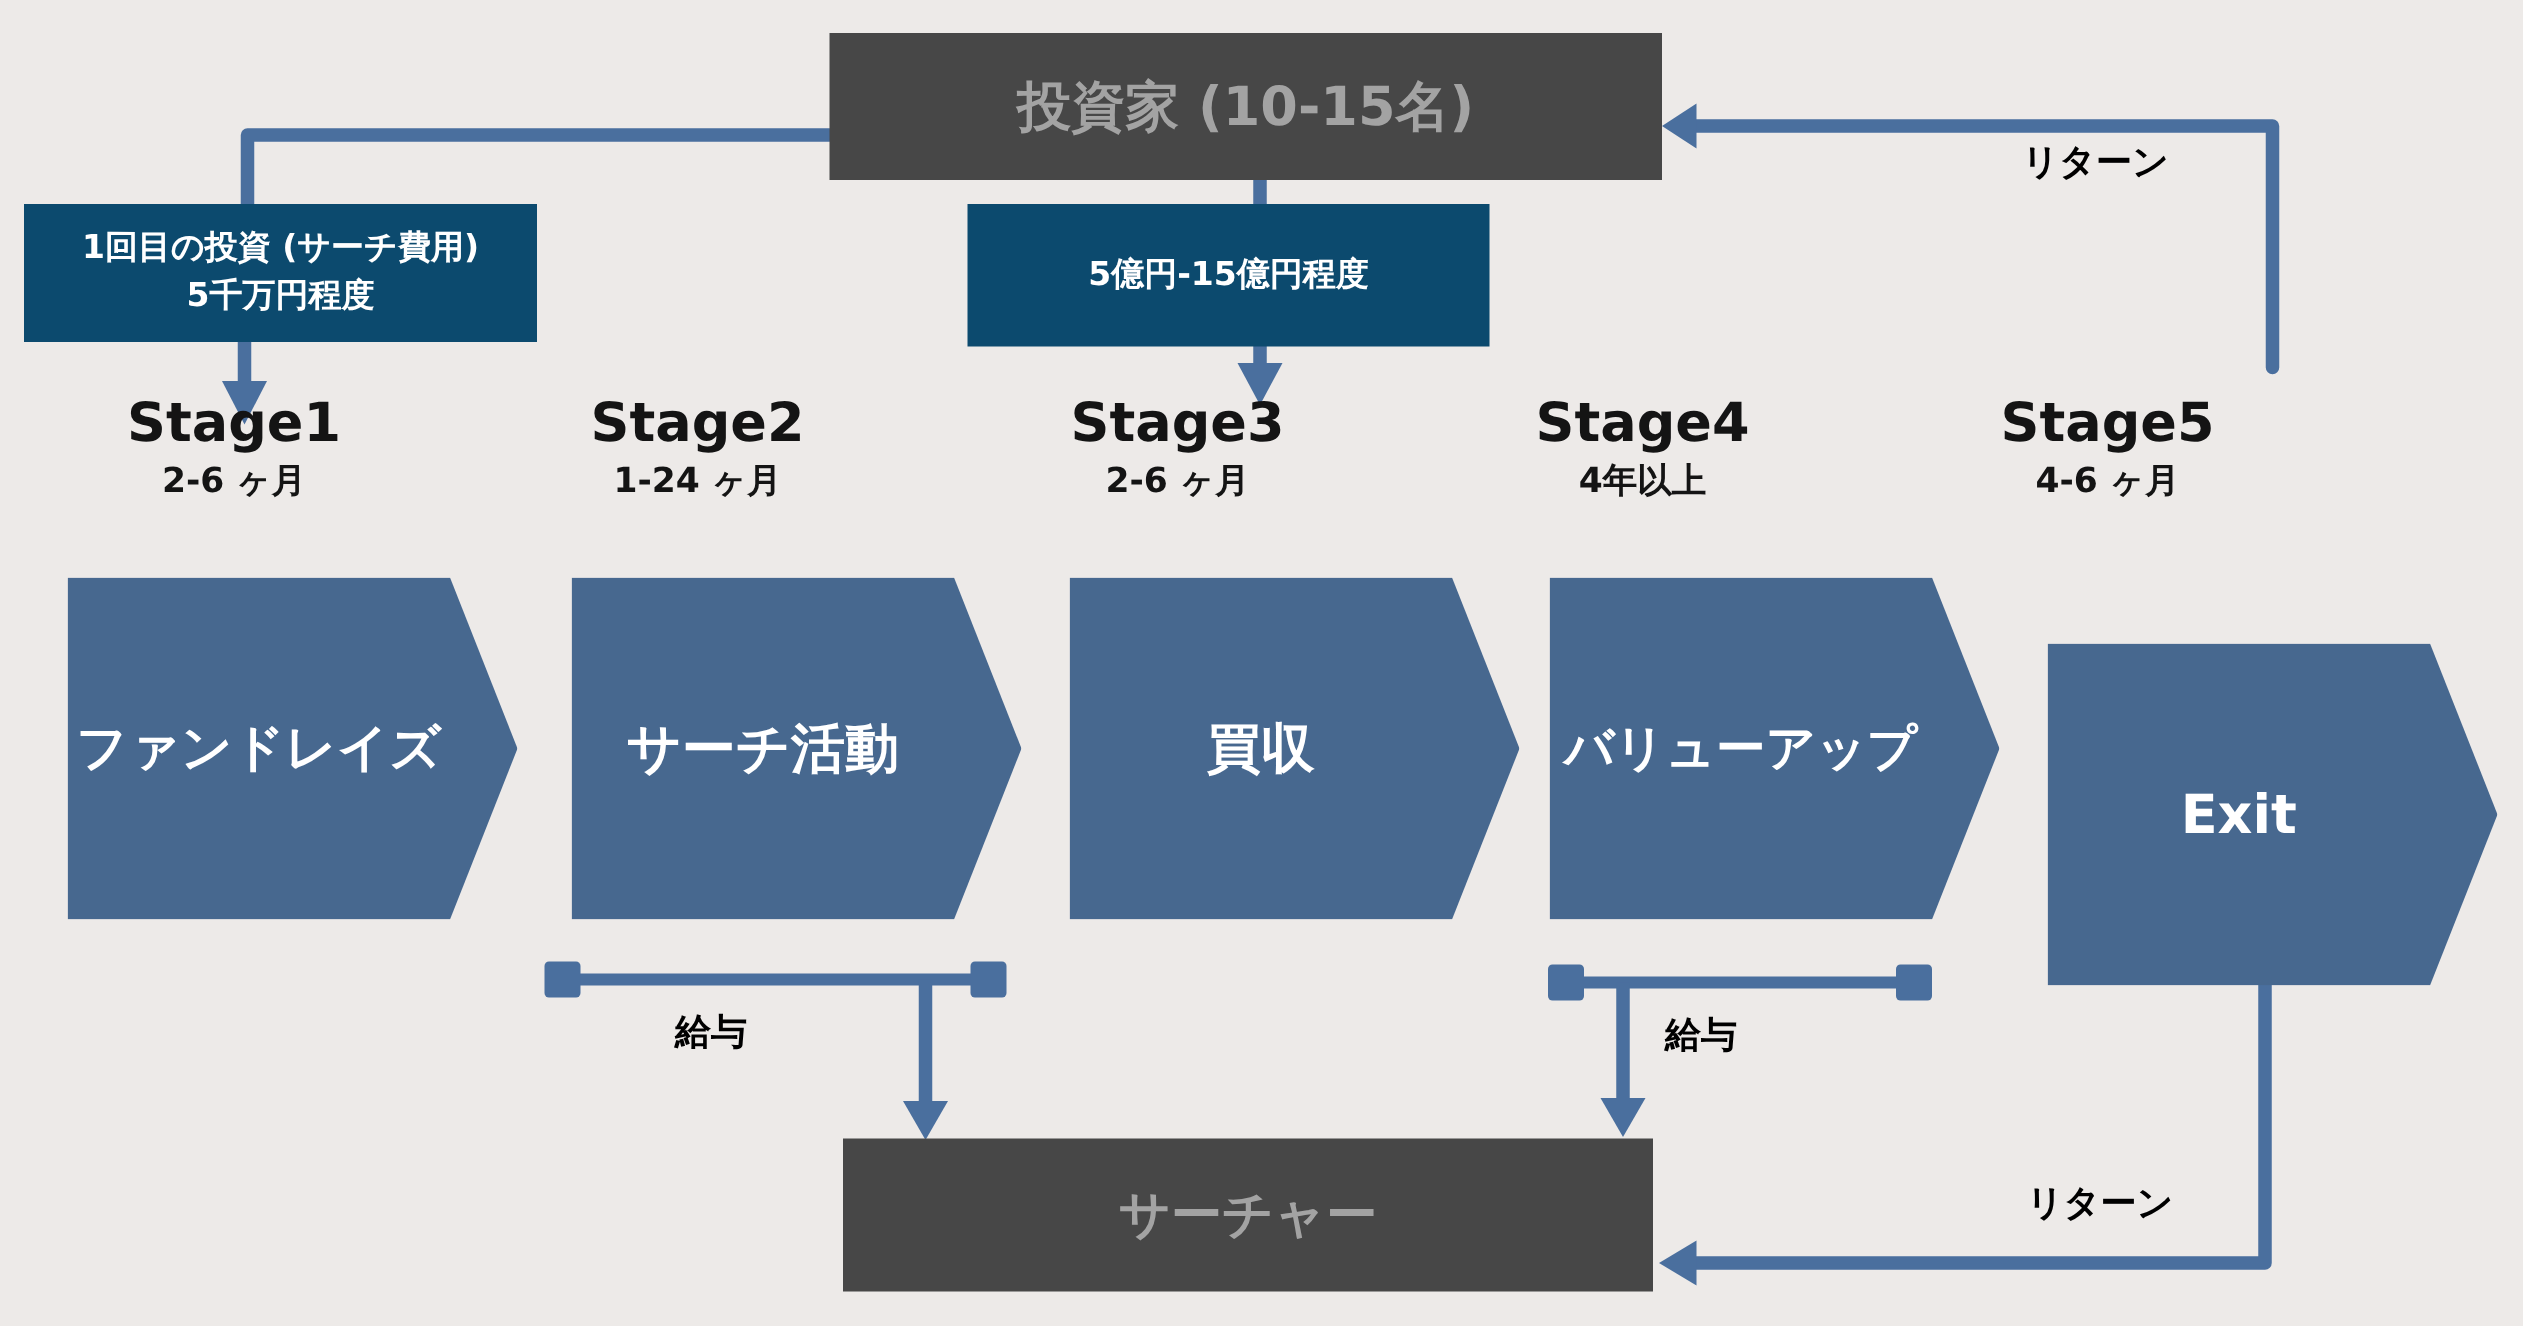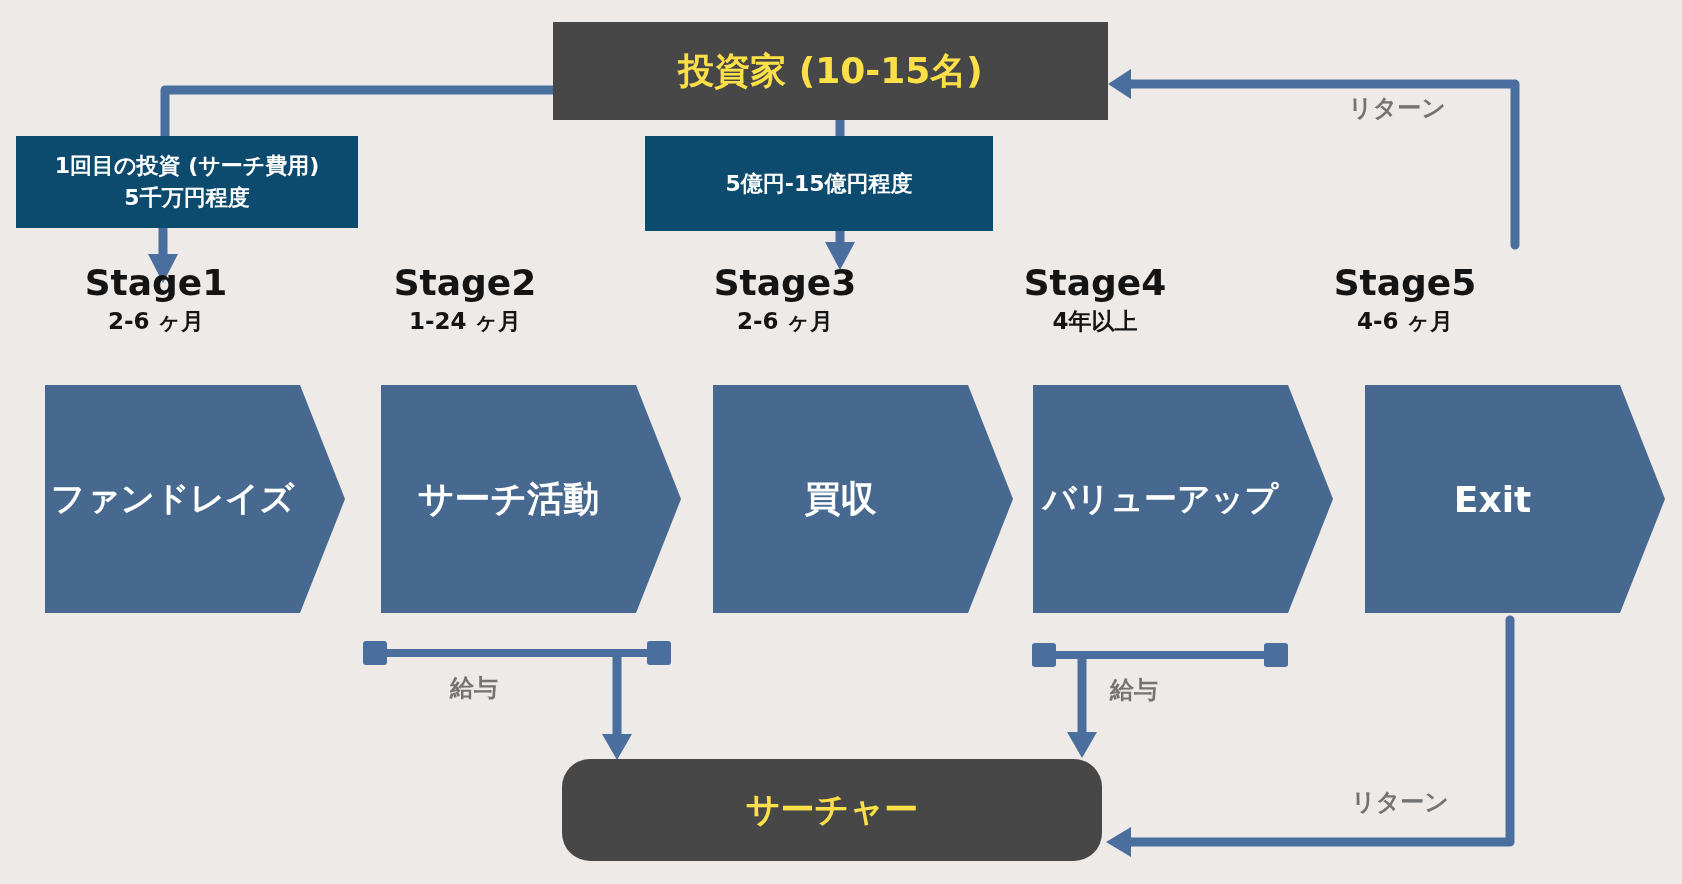--- a/index.html
+++ b/index.html
@@ -3,41 +3,41 @@
 <meta charset="utf-8">
 <style>
   html,body{margin:0;padding:0;}
   .canvas{
     position:relative;width:1682px;height:884px;background:#edeae8;
     overflow:hidden;font-family:"DejaVu Sans","Liberation Sans",sans-serif;
   }
   .layer-svg{position:absolute;left:0;top:0;z-index:0;}
   .box{position:absolute;z-index:1;display:flex;align-items:center;justify-content:center;
        text-align:center;box-sizing:border-box;}
-  .box-dark{background:#474747;color:#fde047;font-weight:bold;font-size:36px;}
+  .box-dark{background:#474747;color:#a3a3a3;font-weight:bold;font-size:36px;}
   .box-blue{background:#0c4a6e;color:#ffffff;font-weight:bold;font-size:22px;line-height:1.45;}
   .investor{left:553px;top:22px;width:555px;height:98px;}
-  .searcher{left:562px;top:759px;width:540px;height:102px;font-size:34px;border-radius:28px;}
+  .searcher{left:562px;top:759px;width:540px;height:102px;font-size:34px;}
   .invest1{left:16px;top:136px;width:342px;height:92px;}
   .invest2{left:645px;top:136px;width:348px;height:95px;}
   .stage-label{position:absolute;top:266px;width:220px;text-align:center;z-index:1;color:#141414;}
   .stage-title{font-size:36px;font-weight:bold;line-height:34px;}
   .stage-duration{font-size:23px;font-weight:bold;line-height:30px;margin-top:6px;}
   .sl1{left:46px;} .sl2{left:355px;} .sl3{left:675px;} .sl4{left:985px;} .sl5{left:1295px;}
   .chev{
     position:absolute;top:385px;width:300px;height:228px;background:#47688f;z-index:1;
     clip-path:polygon(0 0,255px 0,100% 50%,255px 100%,0 100%);
     display:flex;align-items:center;justify-content:center;
     padding-right:45px;box-sizing:border-box;
     color:#ffffff;font-weight:bold;font-size:36px;white-space:nowrap;
   }
   .ch1{left:45px;font-size:34px;} .ch2{left:381px;} .ch3{left:713px;}
-  .ch4{left:1033px;font-size:33px;} .ch5{left:1365px;}
+  .ch4{left:1033px;font-size:33px;} .ch5{left:1365px;margin-top:44px;}
   .flow-label{position:absolute;z-index:1;width:200px;text-align:center;
-              font-size:24px;font-weight:bold;color:#737373;}
+              font-size:24px;font-weight:bold;color:#000000;}
   .lbl-return-top{left:1297px;top:92px;}
   .lbl-return-bottom{left:1300px;top:786px;}
   .lbl-salary-left{left:404px;top:672px;width:140px;}
   .lbl-salary-right{left:1064px;top:674px;width:140px;}
 </style>
 </head>
 <body>
 
 <div class="canvas">
 

